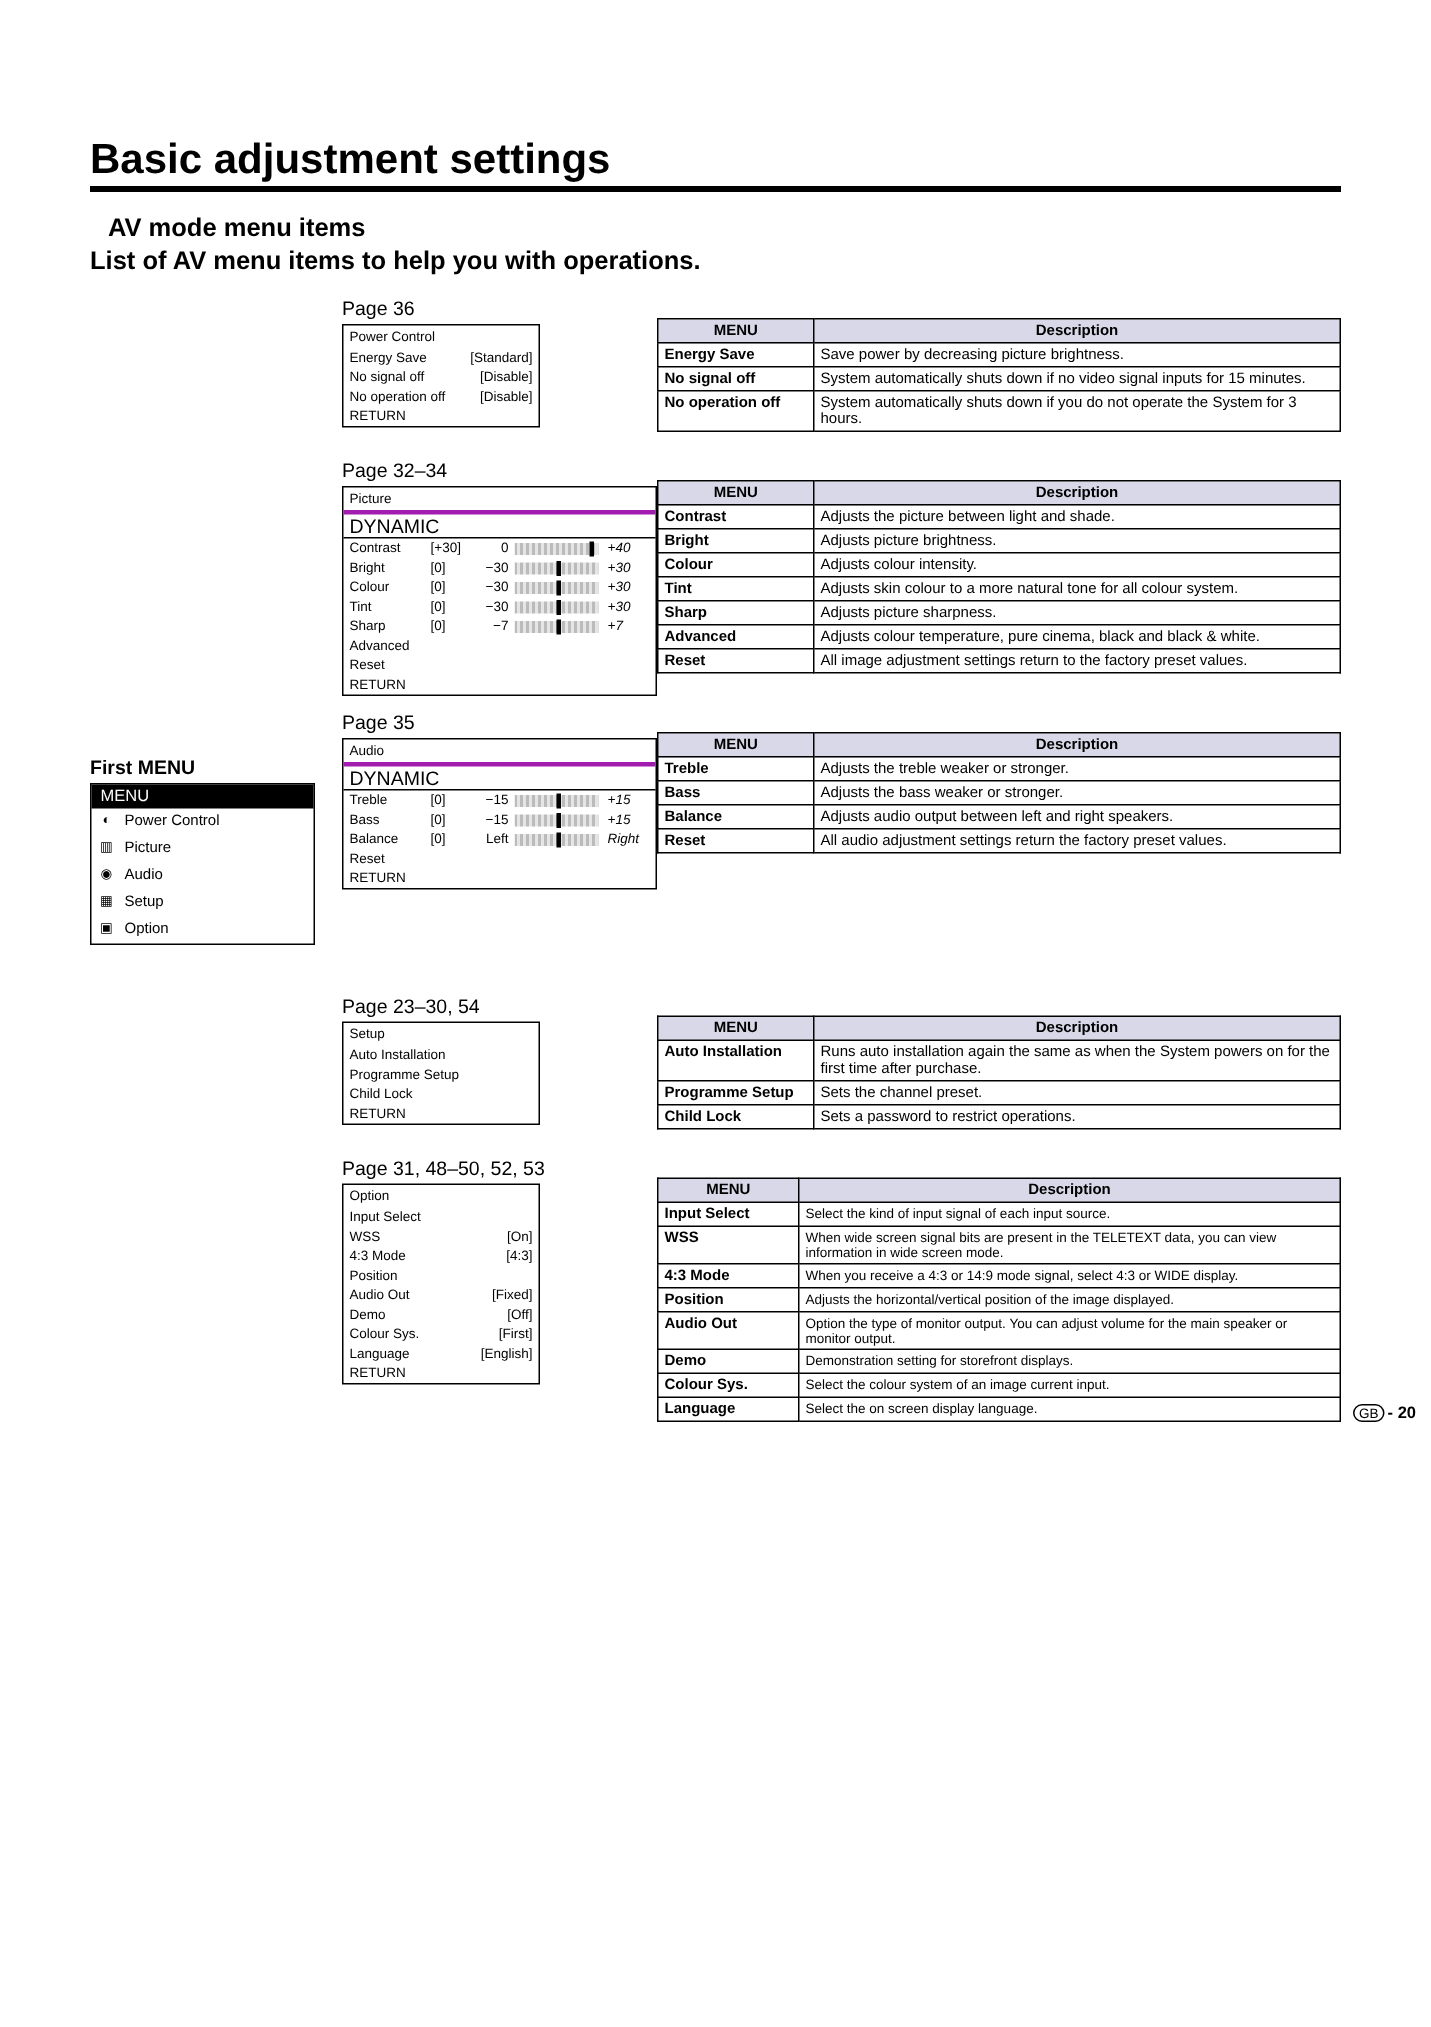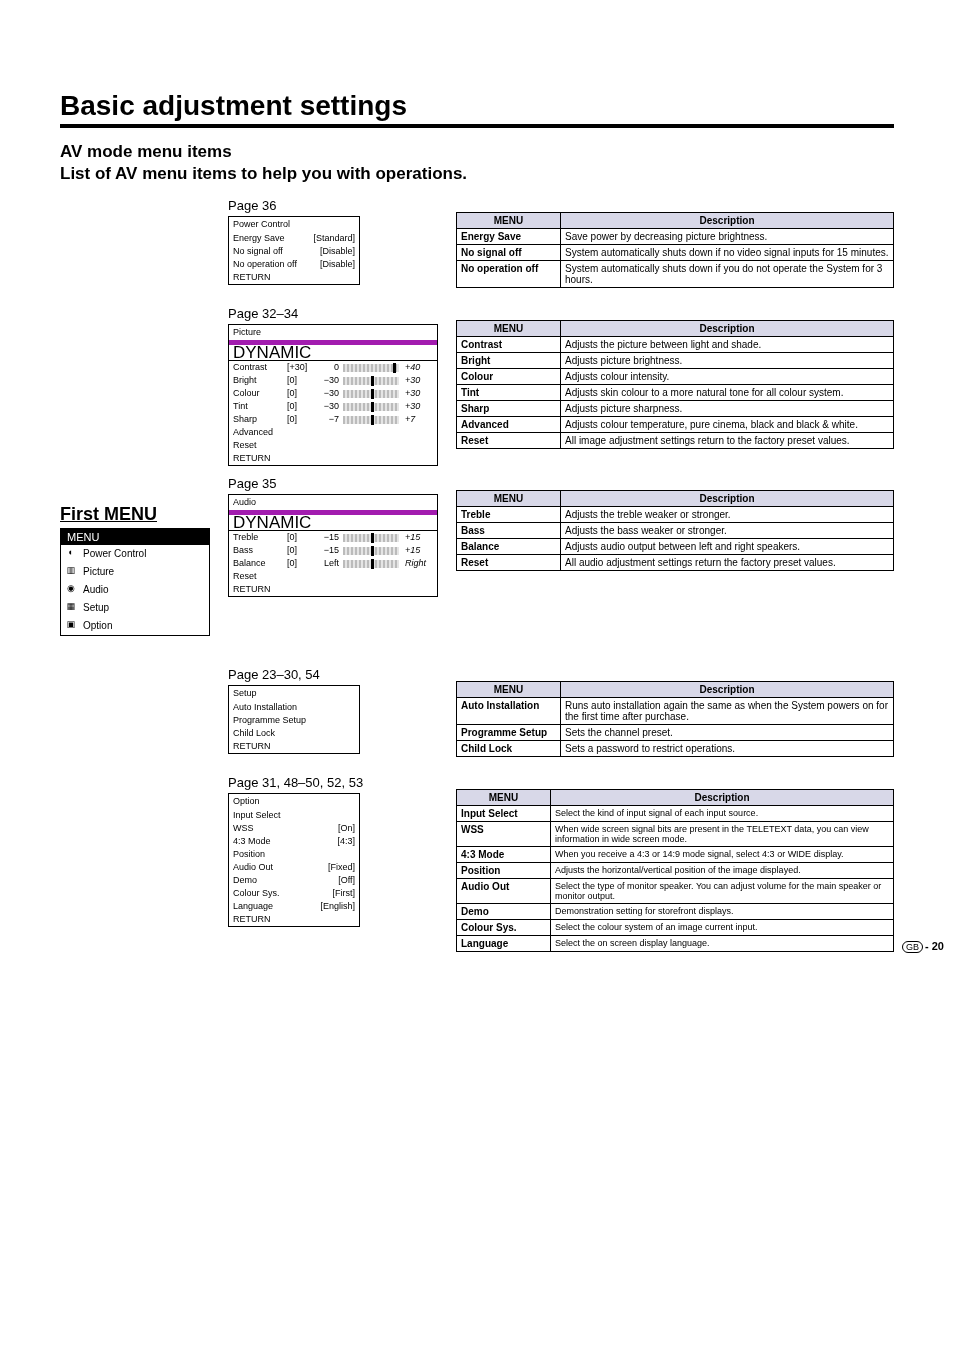--- a/index.html
+++ b/index.html
@@ -14,41 +14,40 @@
   h1 {
     font-size: 28px;
     font-weight: bold;
     margin: 50px 0 4px 0;
     border-bottom: 4px solid #000;
     padding-bottom: 2px;
   }
   h2 {
     font-size: 17px;
     font-weight: bold;
-    margin: 14px 0 2px 0;
+    margin: 14px 0 2px 12px;
   }
   .subheading {
     font-size: 17px;
     font-weight: bold;
     margin-bottom: 10px;
   }
   .layout {
     display: flex;
     gap: 18px;
   }
   .col-left {
     width: 150px;
     flex-shrink: 0;
     padding-top: 310px;
   }
   .first-menu-label {
     font-weight: bold;
-    font-size: 18px;
+    font-size: 13px;
     margin-bottom: 3px;
-    text-decoration: underline;
   }
   .menu-box {
     border: 1px solid #000;
     font-size: 10px;
   }
   .menu-box .title-bar {
     background: #000;
     color: #fff;
     padding: 2px 6px;
     font-size: 11px;
@@ -78,22 +77,22 @@
     font-size: 9px;
     line-height: 13px;
     margin-bottom: 6px;
   }
   .osd .hdr {
     padding: 1px 4px;
     font-size: 9px;
   }
   .osd .mode {
     padding: 1px 4px;
-    font-size: 17px;
-    border-top: 5px solid #a21caf;
+    font-size: 13px;
+    border-top: 3px solid #a21caf;
     border-bottom: 1px solid #000;
   }
   .osd .row {
     display: flex;
     padding: 0 4px;
     align-items: center;
     gap: 4px;
   }
   .osd .row .label { width: 50px; flex-shrink: 0; }
   .osd .row .val { width: 24px; flex-shrink: 0; }
@@ -133,21 +132,20 @@
     vertical-align: top;
   }
   table.desc td.m {
     font-weight: bold;
     width: 95px;
   }
   table.desc.option td.m { width: 85px; font-size: 10px;}
   table.desc.option td.d { font-size: 9px; margin-left: 40px; }
   .section {
     display: flex;
-    gap: 18px;
     align-items: flex-start;
   }
   .section .mid { width: 210px; flex-shrink:0;}
   .section .right { flex:1; }
   .footer {
     position: relative;
     margin-top: 6px;
   }
   .page-num {
     position: absolute;
@@ -494,21 +492,21 @@
           <tr>
                 <td class="m">4:3 Mode</td>
                 <td class="d">When you receive a 4:3 or 14:9 mode signal, select 4:3 or WIDE display.</td>
               </tr>
           <tr>
                 <td class="m">Position</td>
                 <td class="d">Adjusts the horizontal/vertical position of the image displayed.</td>
               </tr>
           <tr>
                 <td class="m">Audio Out</td>
-                <td class="d">Select the type of monitor speaker. You can adjust volume for the main speaker or monitor output.</td>
+                <td class="d">Option the type of monitor output. You can adjust volume for the main speaker or monitor output.</td>
               </tr>
           <tr>
                 <td class="m">Demo</td>
                 <td class="d">Demonstration setting for storefront displays.</td>
               </tr>
           <tr>
                 <td class="m">Colour Sys.</td>
                 <td class="d">Select the colour system of an image current input.</td>
               </tr>
           <tr>

